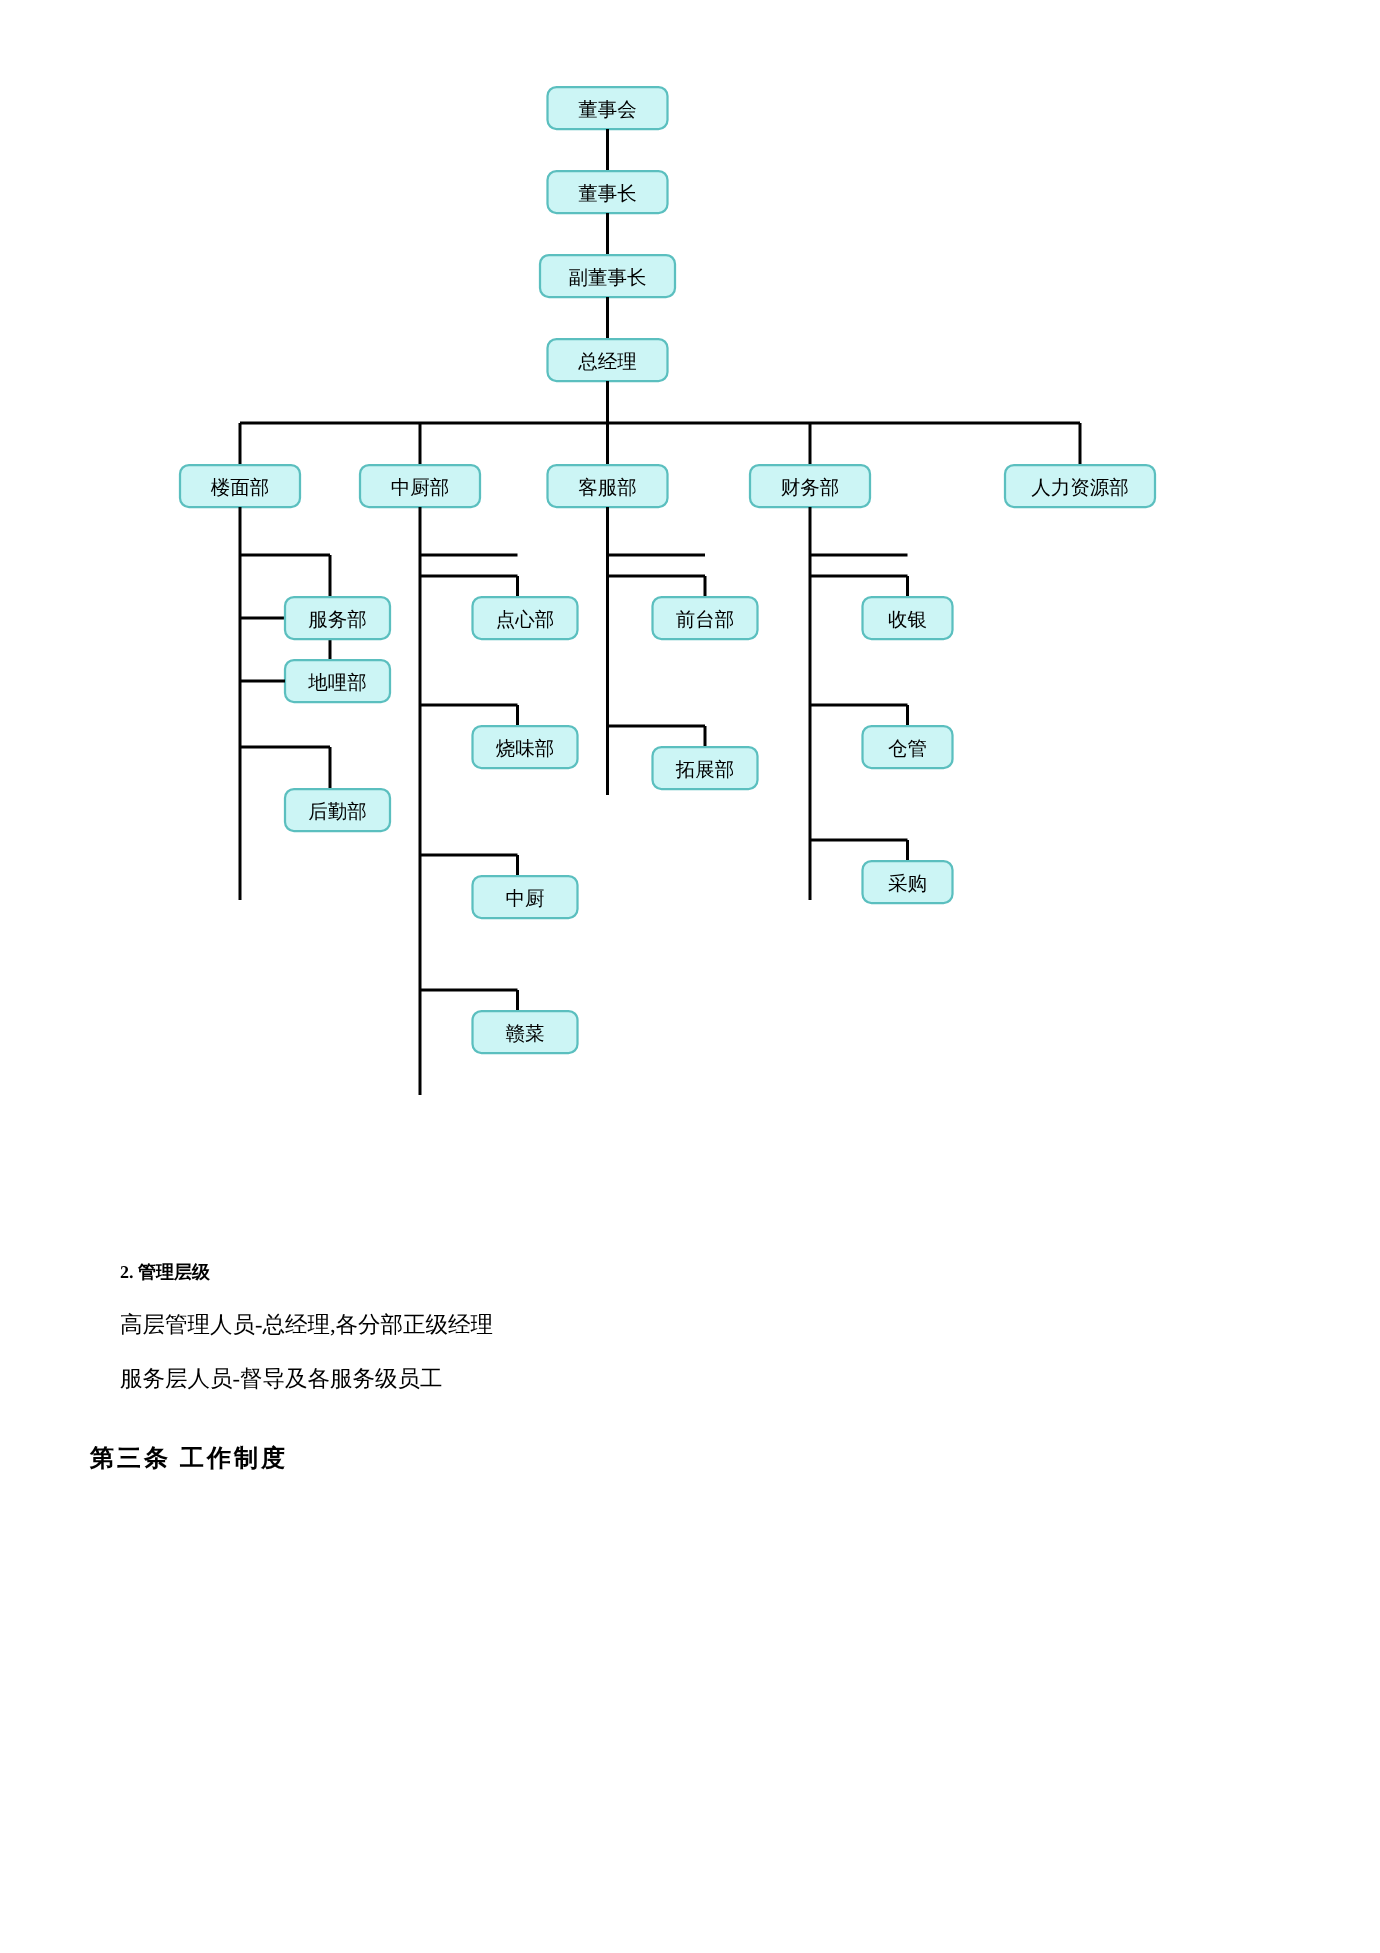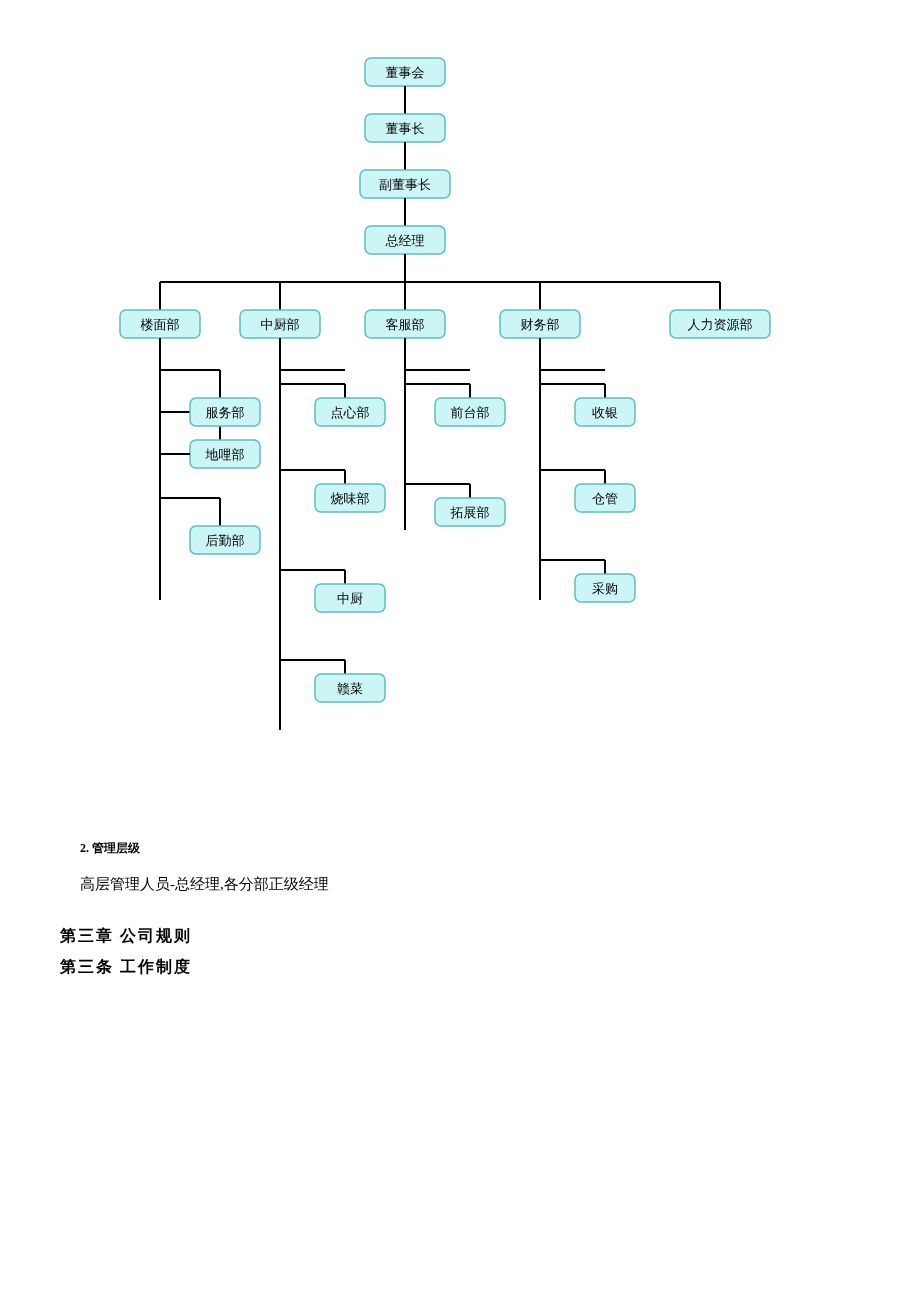--- a/index.html
+++ b/index.html
@@ -247,18 +247,20 @@
   </svg>
 </div>
 
 <div class="management-section">
   <div class="section-title">
     <span>2. 管理层级</span>
   </div>
   <div class="mgmt-item">
     <span>高层管理人员-总经理,各分部正级经理</span>
   </div>
+  <div class="mgmt-item">
+    <span>服务层人员-督导及各服务级员工</span>
+  </div>
 </div>
 
 <div class="chapter-section">
-  <div class="chapter-title">第三章    公司规则</div>
   <div class="article-title">第三条    工作制度</div>
 </div>
 
 </body></html>

